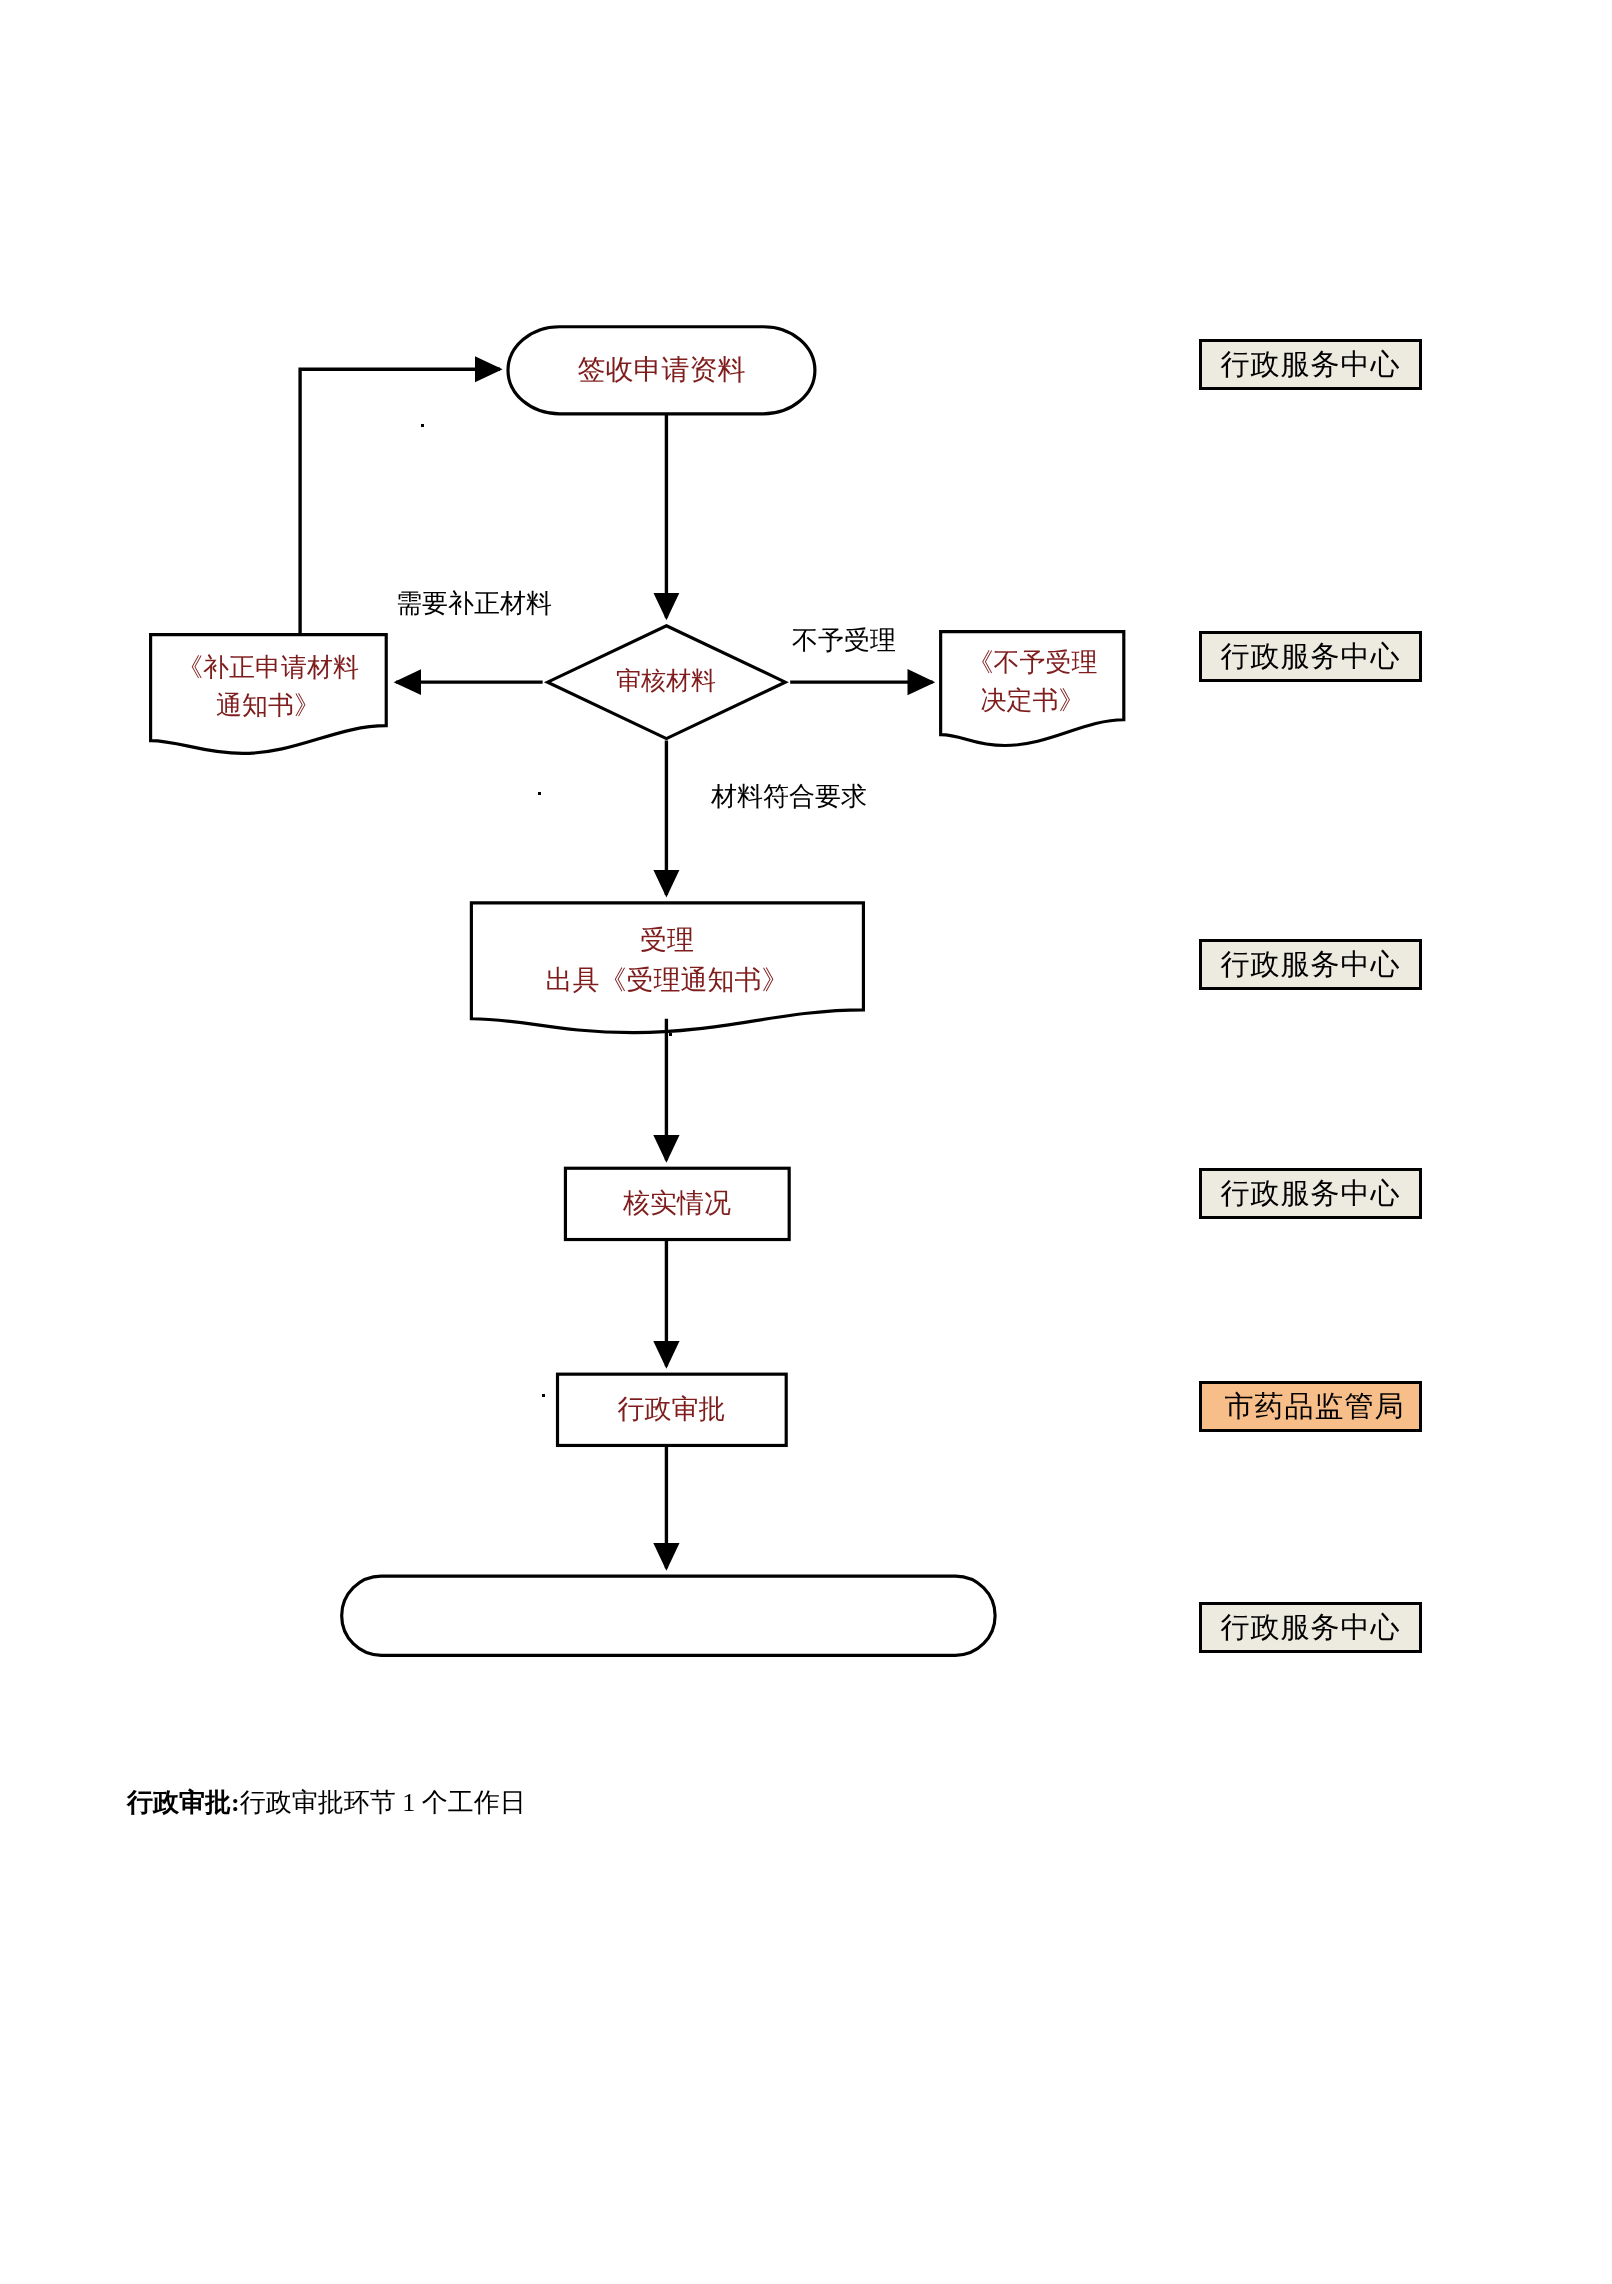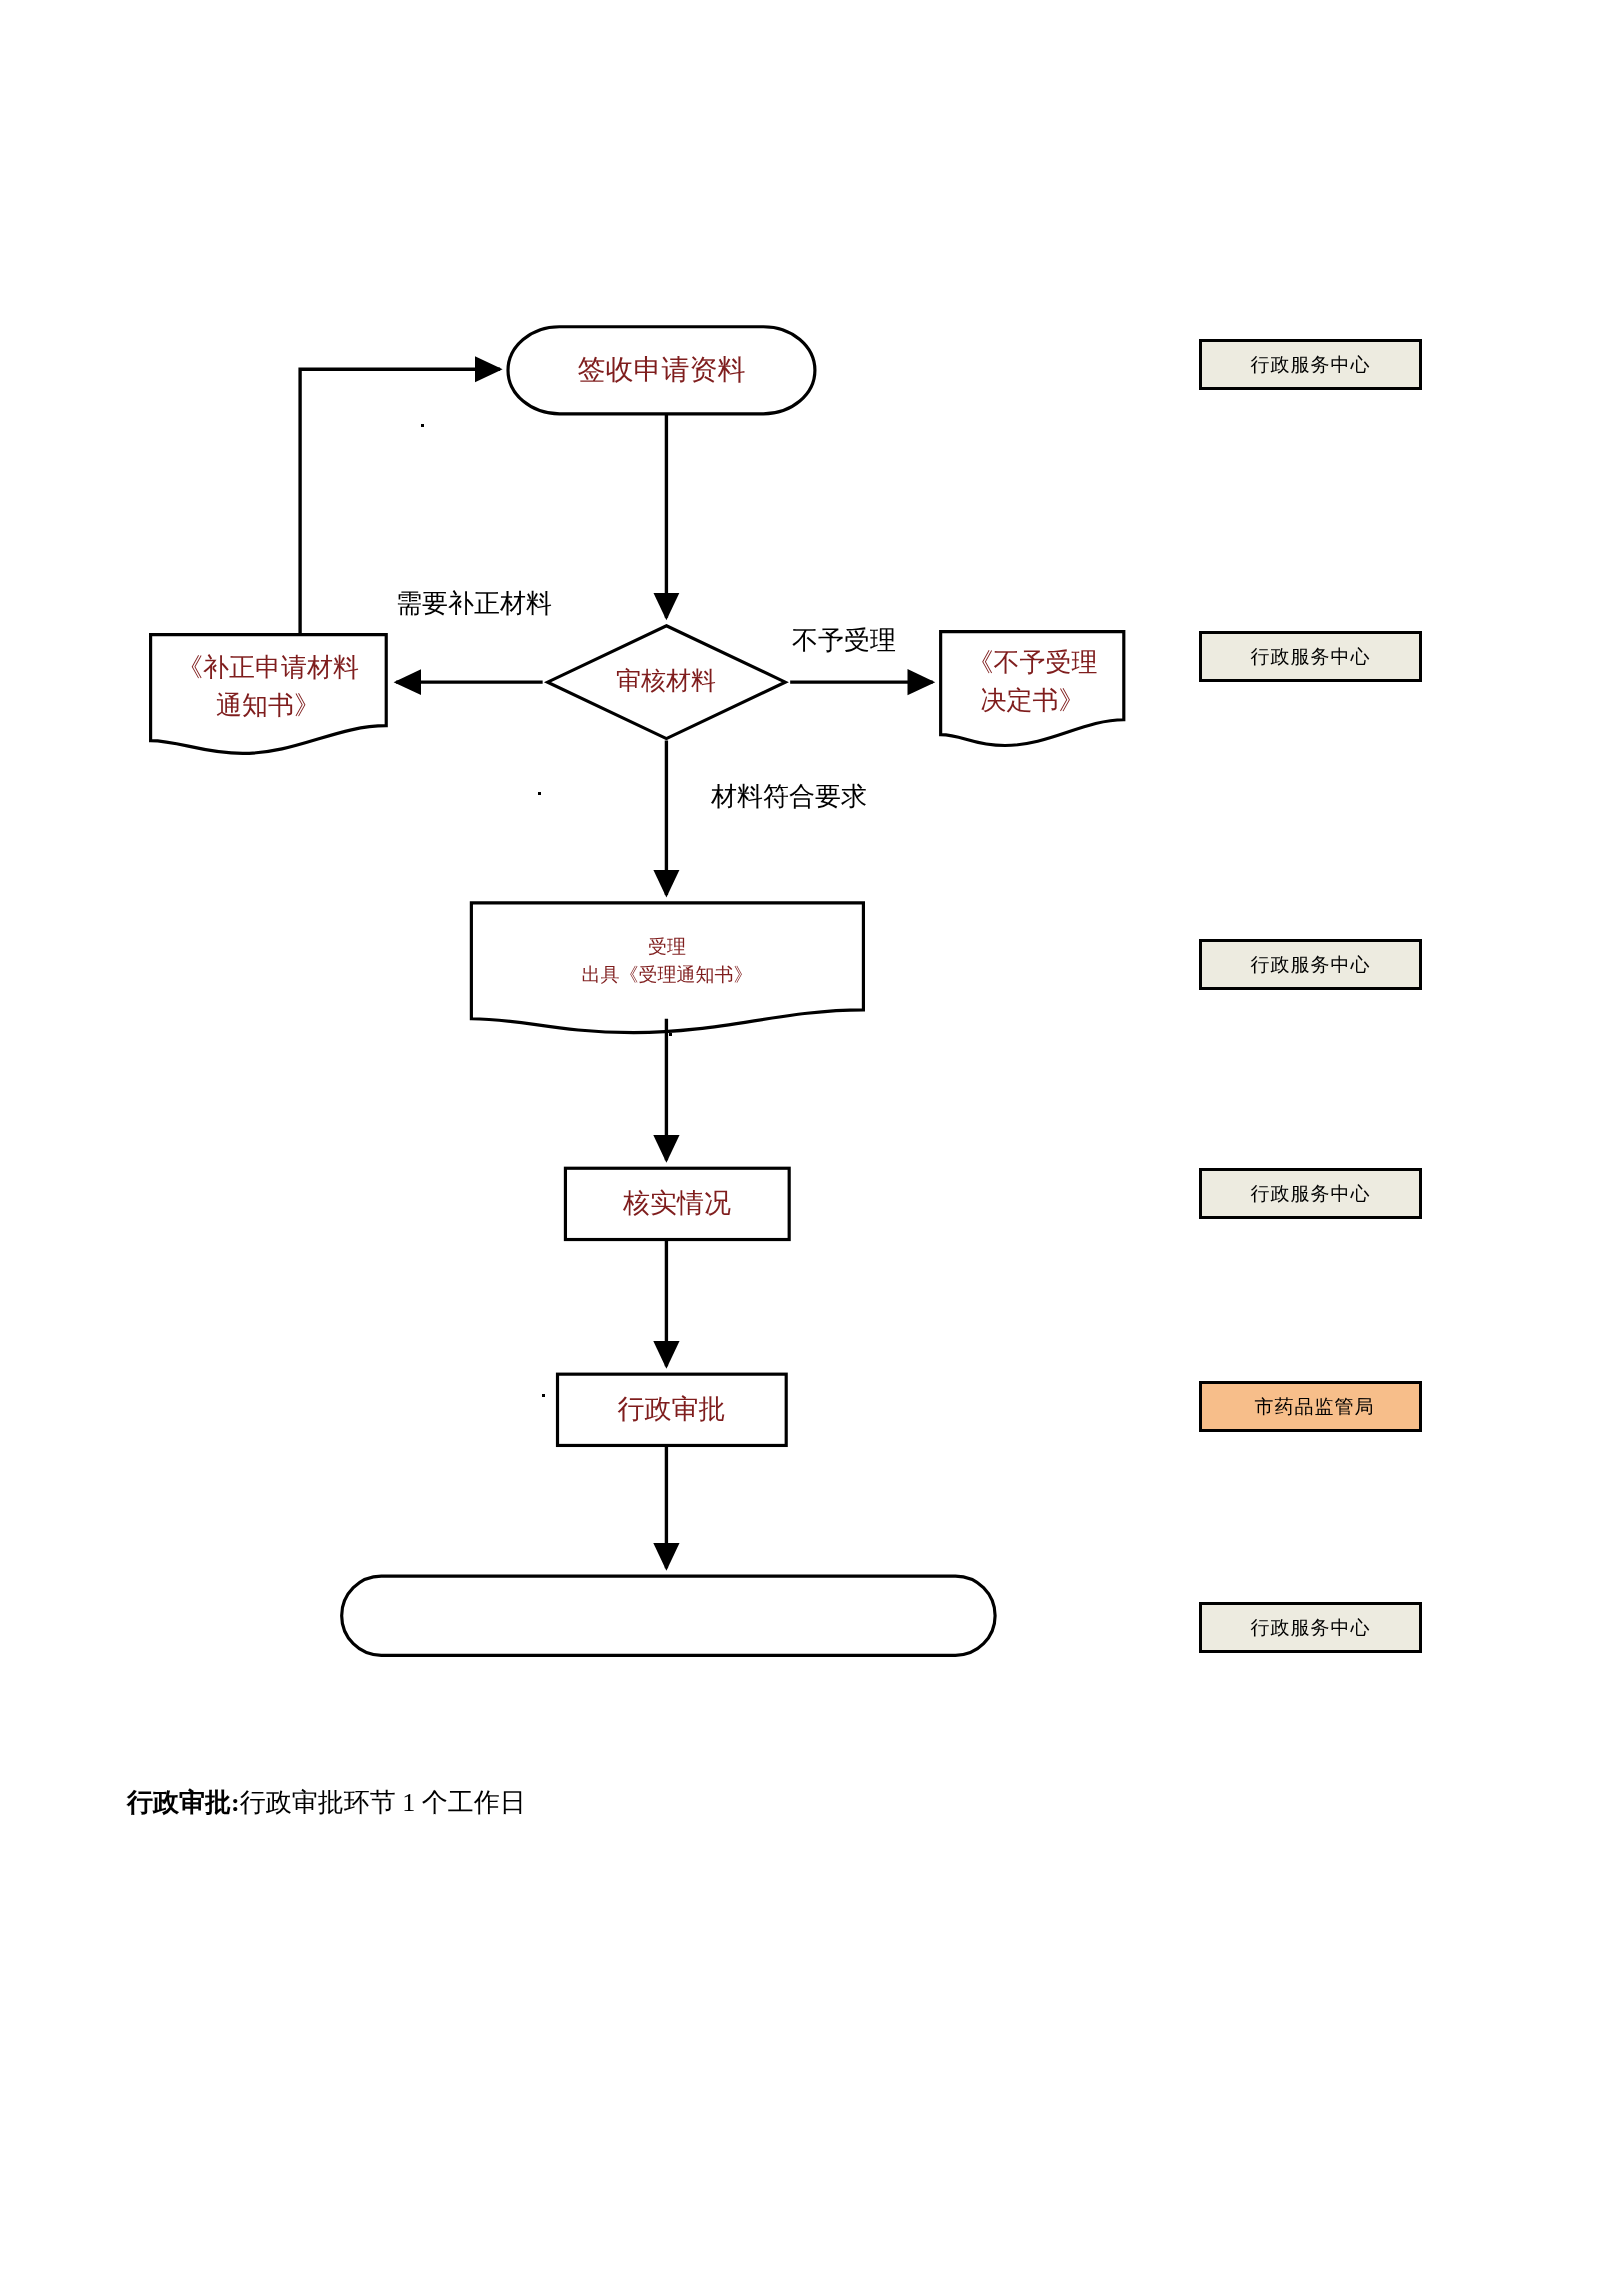--- a/index.html
+++ b/index.html
@@ -49,21 +49,21 @@
     white-space: nowrap;
   }
   .lane-box {
     position: absolute;
     box-sizing: border-box;
     border: 3px solid #000000;
     display: flex;
     align-items: center;
     justify-content: center;
     font-family: "Liberation Serif", "DejaVu Serif", serif;
-    font-size: 19px;
+    font-size: 29px;
     color: #000000;
     letter-spacing: 1px;
     white-space: nowrap;
   }
   #footer-note {
     position: absolute;
     left: 127px;
     top: 1785px;
     font-family: "Liberation Serif", "DejaVu Serif", serif;
     font-size: 26px;
@@ -145,21 +145,21 @@
   <div class="node-text" style="left:150px; top:642px; width:236px; height:89px; font-size:26px;">
     <span>《补正申请材料</span>
     <span>通知书》</span>
   </div>
 
   <div class="node-text" style="left:941px; top:638px; width:183px; height:87px; font-size:26px;">
     <span>《不予受理</span>
     <span>决定书》</span>
   </div>
 
-  <div class="node-text" style="left:471px; top:911px; width:392px; height:99px; font-size:19px;">
+  <div class="node-text" style="left:471px; top:911px; width:392px; height:99px; font-size:27px;">
     <span>受理</span>
     <span>出具《受理通知书》</span>
   </div>
 
   <div class="node-text" style="left:565px; top:1168px; width:224px; height:71px; font-size:27px;">
     <span>核实情况</span>
   </div>
 
   <div class="node-text" style="left:557px; top:1374px; width:229px; height:71px; font-size:27px;">
     <span>行政审批</span>

